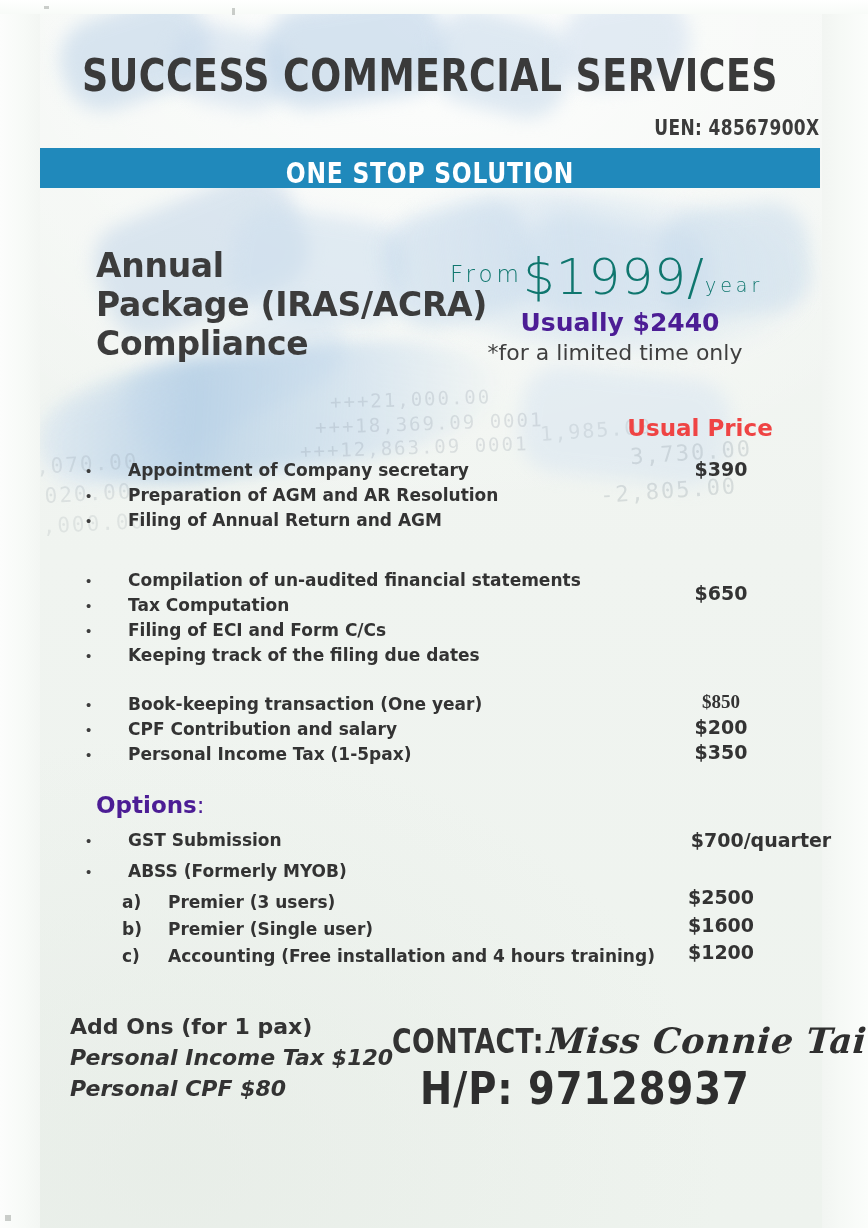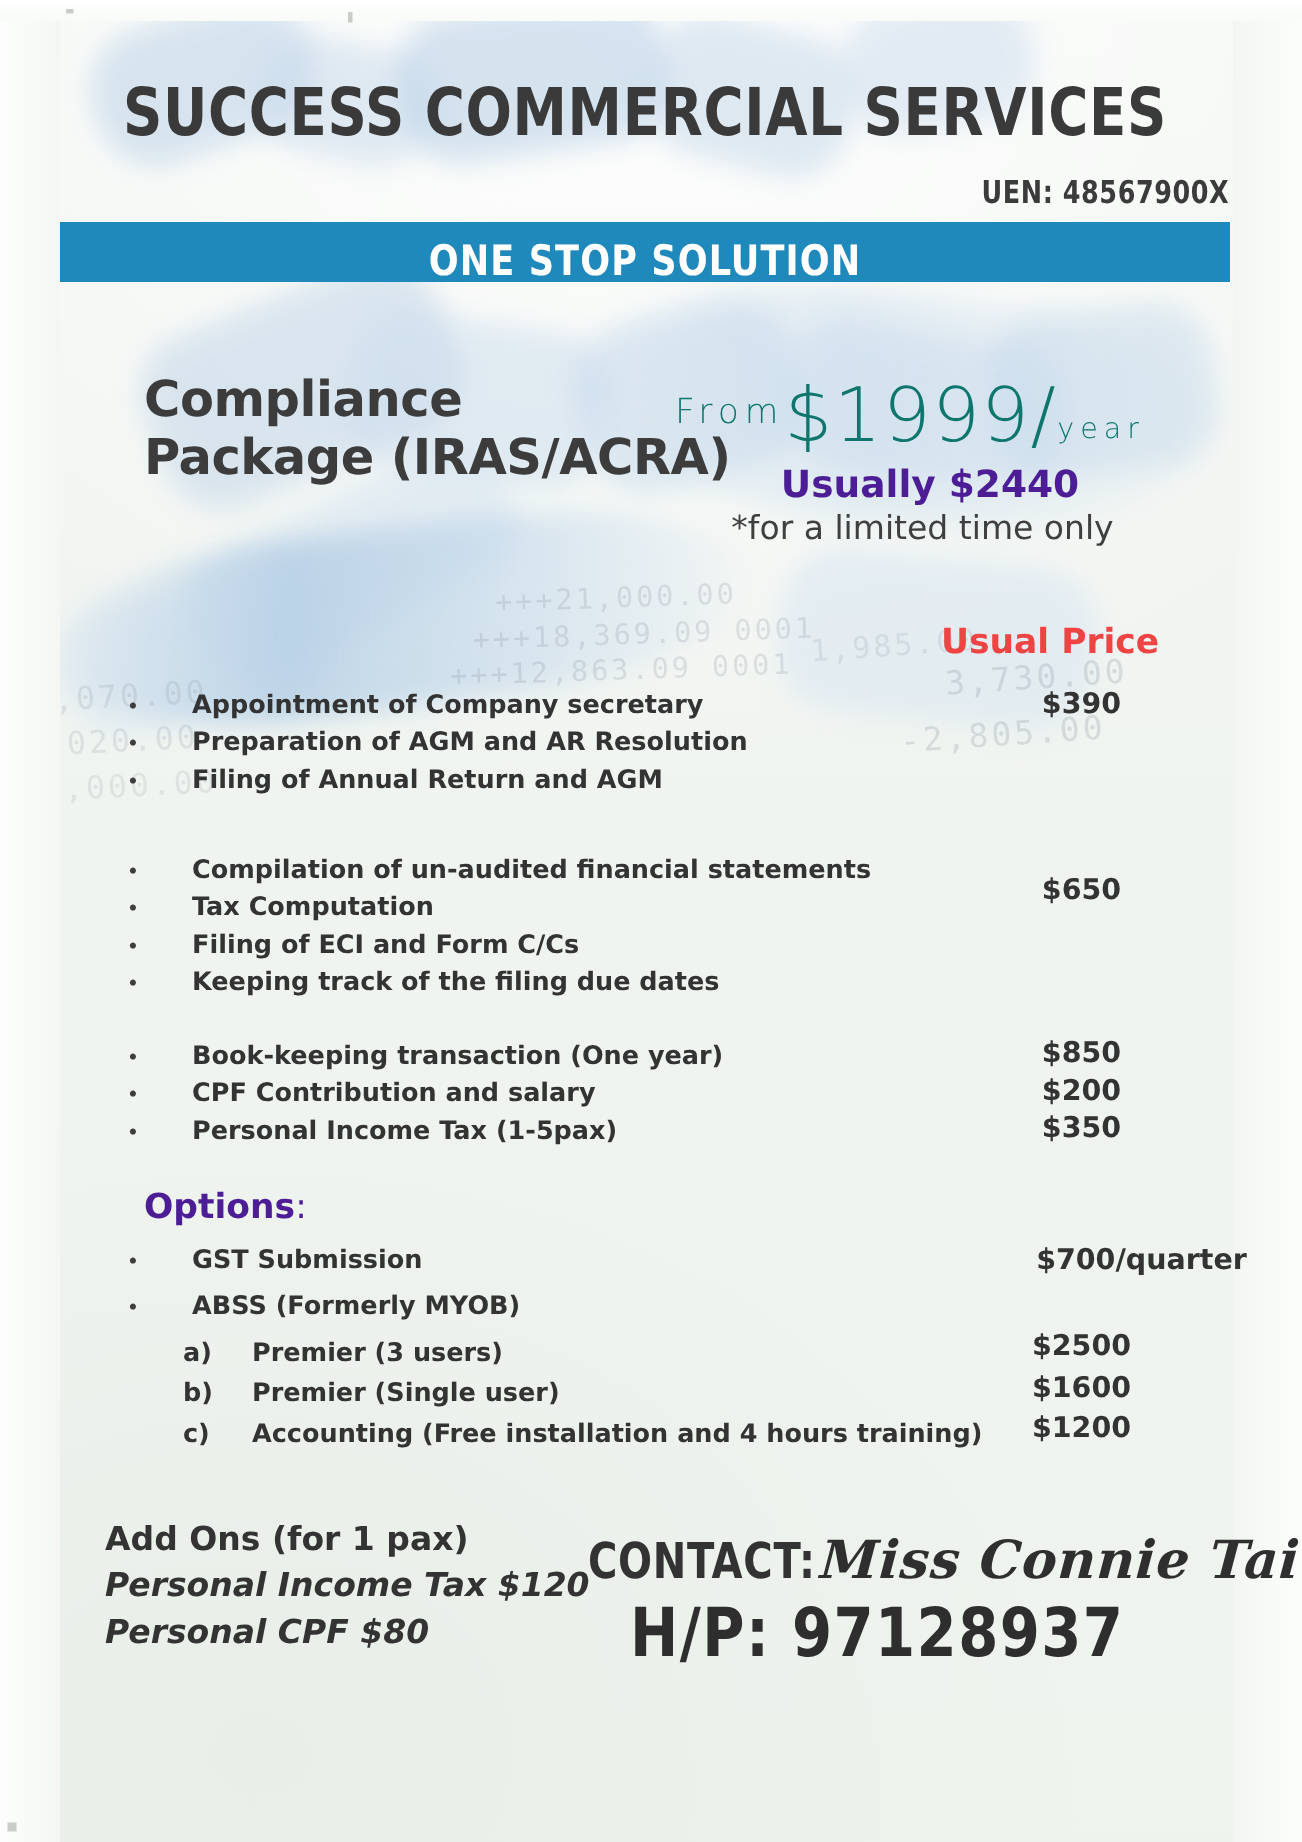--- a/index.html
+++ b/index.html
@@ -423,22 +423,23 @@
   <div class="speck" style="left:5px;   top:1215px; width:6px; height:6px;"></div>
 
   <div class="company-name">SUCCESS COMMERCIAL SERVICES</div>
   <div class="uen">UEN: 48567900X</div>
 
   <div class="blue-band">
     <div class="blue-band-text">ONE STOP SOLUTION</div>
   </div>
 
   <div class="package-title">
+    <div>Annual</div>
+    <div>Package (IRAS/ACRA)</div>
     <div>Compliance</div>
-    <div>Package (IRAS/ACRA)</div>
   </div>
 
   <div class="price-from">
     <span class="lbl-from">From</span><span class="amount">$1999/</span><span class="lbl-year">year</span>
   </div>
   <div class="price-usually">Usually $2440</div>
   <div class="price-limited">*for a limited time only</div>
 
   <div class="usual-price-header">Usual Price</div>
 
@@ -489,21 +490,21 @@
         <span class="line-label">Book-keeping transaction (One year)</span>
       </div>
       <div class="line">
         <span class="bullet">•</span>
         <span class="line-label">CPF Contribution and salary</span>
       </div>
       <div class="line">
         <span class="bullet">•</span>
         <span class="line-label">Personal Income Tax (1-5pax)</span>
       </div>
-      <div class="price-cell" style="top:-1px;">$850</div>
+      <div class="price-cell" style="top:-1px;font-family:Liberation Serif, serif;">$850</div>
       <div class="price-cell" style="top:24px;">$200</div>
       <div class="price-cell" style="top:49px;">$350</div>
     </div>
   </div>
 
   <div class="options-heading">
     <span>Options</span><span class="colon">:</span>
   </div>
 
   <div class="group" style="top:828px;">

